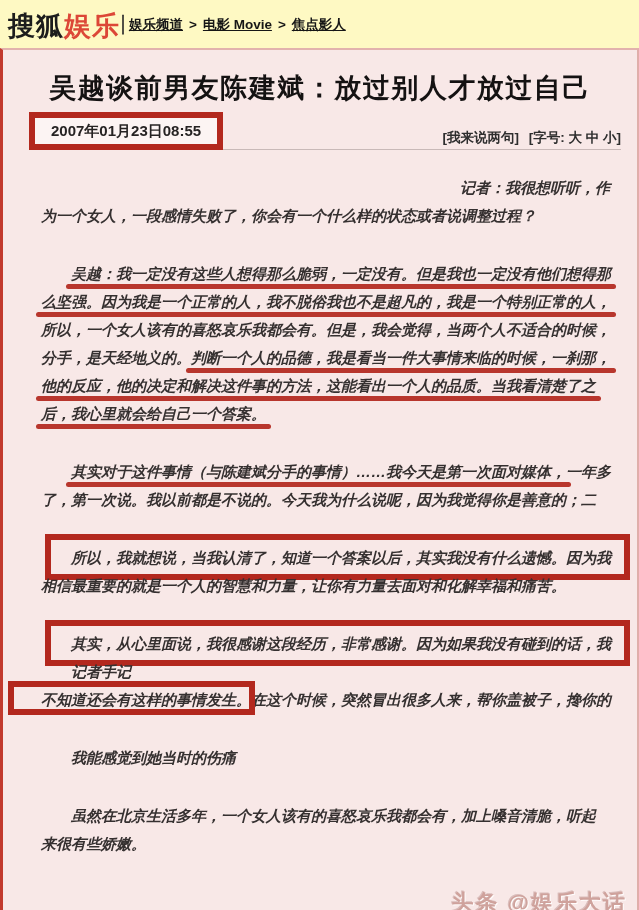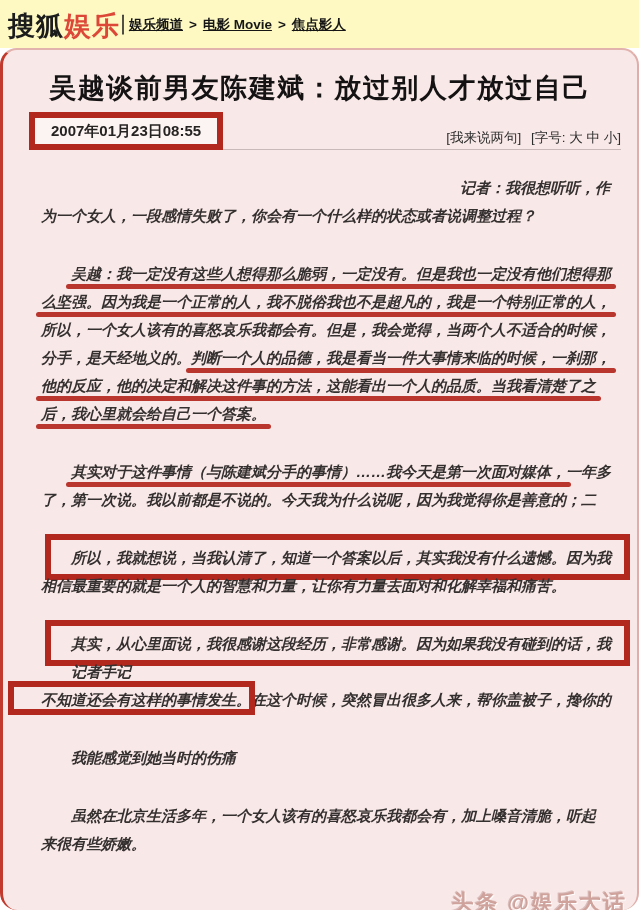--- a/index.html
+++ b/index.html
@@ -19,30 +19,29 @@
   .breadcrumb { position:absolute; left:129px; top:16px; font-size:13.5px; color:#161616; }
   .crumb { text-decoration:underline; cursor:pointer; font-weight:600; }
   .crumb-sep { margin:0 6px; font-weight:600; }
   
   .content {
     position:absolute; top:48px; left:0; right:0; bottom:0;
     background:#f8e8e7;
     border-top:2px solid #e2b2ad;
     border-left:3px solid #c23a2e;
     border-right:2px solid #e0aeaa;
-    border-radius:17px;
   }
   .title { position:absolute; top:20px; left:0; width:100%; text-align:center;
            font-size:27px; font-weight:700; color:#141212; letter-spacing:1.5px; }
   .date-box { position:absolute; left:26px; top:62px; height:38px; z-index:3;
               border:6px solid #b3281e; background:#fcf4f3;
               display:flex; align-items:center; padding:0 16px;
               font-size:15px; font-weight:600; color:#262323; }
   .sep-line { position:absolute; left:30px; right:16px; top:99px; height:1px; background:#c9b9b8; z-index:1; }
-  .actions { position:absolute; right:16px; top:79px; font-size:13.5px; color:#2e2e2e; font-weight:400; z-index:2; }
+  .actions { position:absolute; right:16px; top:79px; font-size:13.5px; color:#2e2e2e; font-weight:700; z-index:2; }
   .actions .act { cursor:pointer; }
   .actions .act + .act { margin-left:6px; }
   
   .body { position:absolute; left:38px; right:27px; top:124px; color:#353030; font-weight:600; }
   .para { margin-bottom:30px; }
   .line { position:relative; height:28px; line-height:28px; font-size:15px; white-space:nowrap;font-style:italic; }
   .indent { text-indent:30px; }
   .right  { text-align:right; }
   
   .u { position:relative; }

